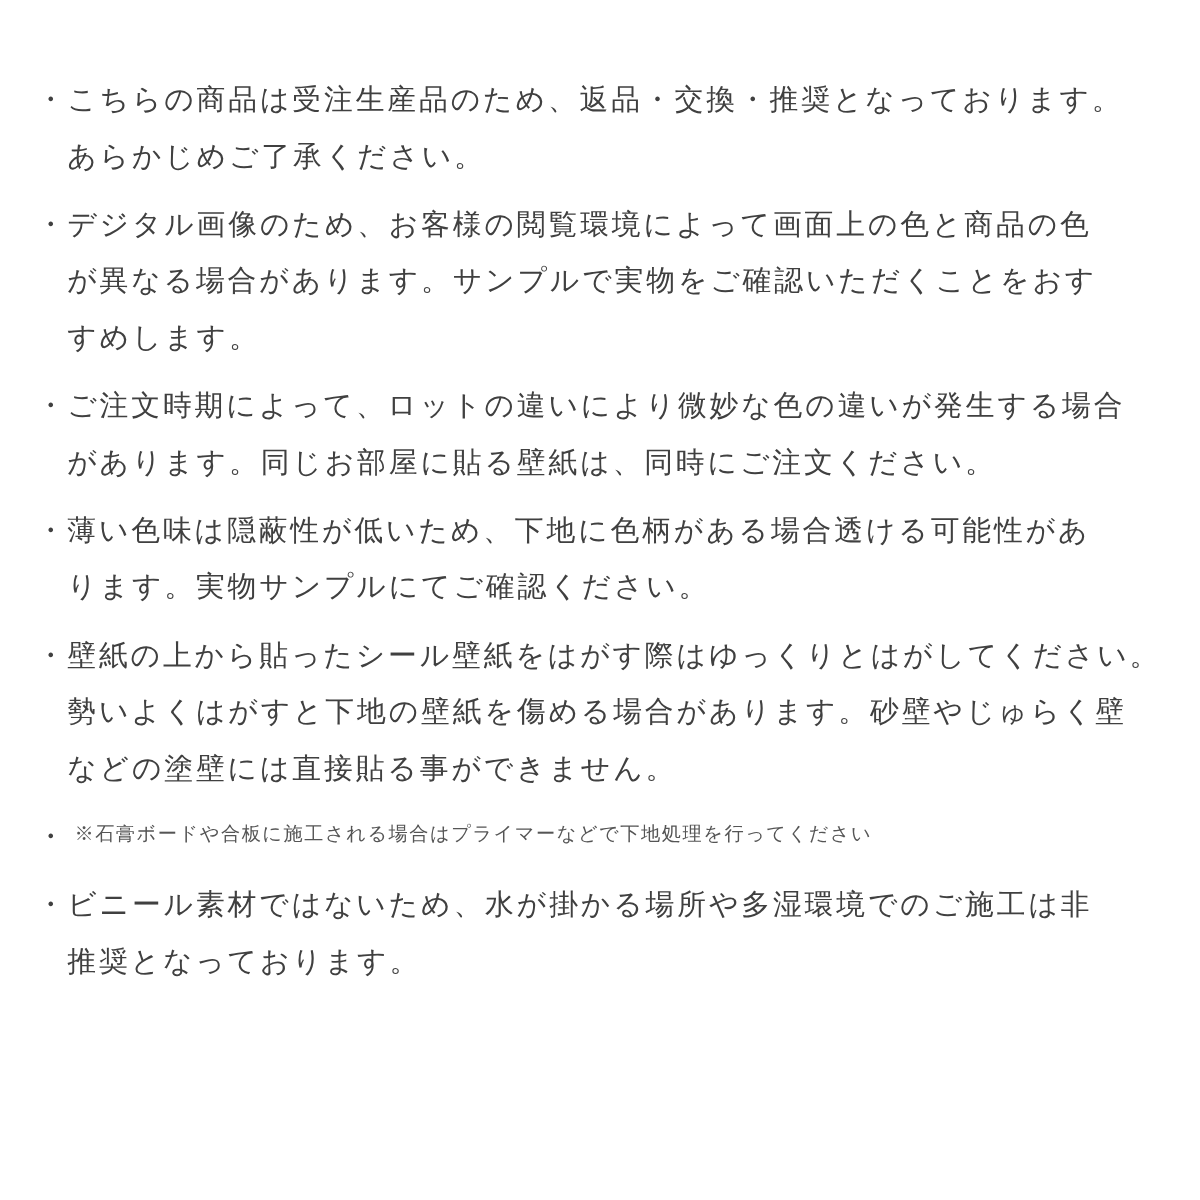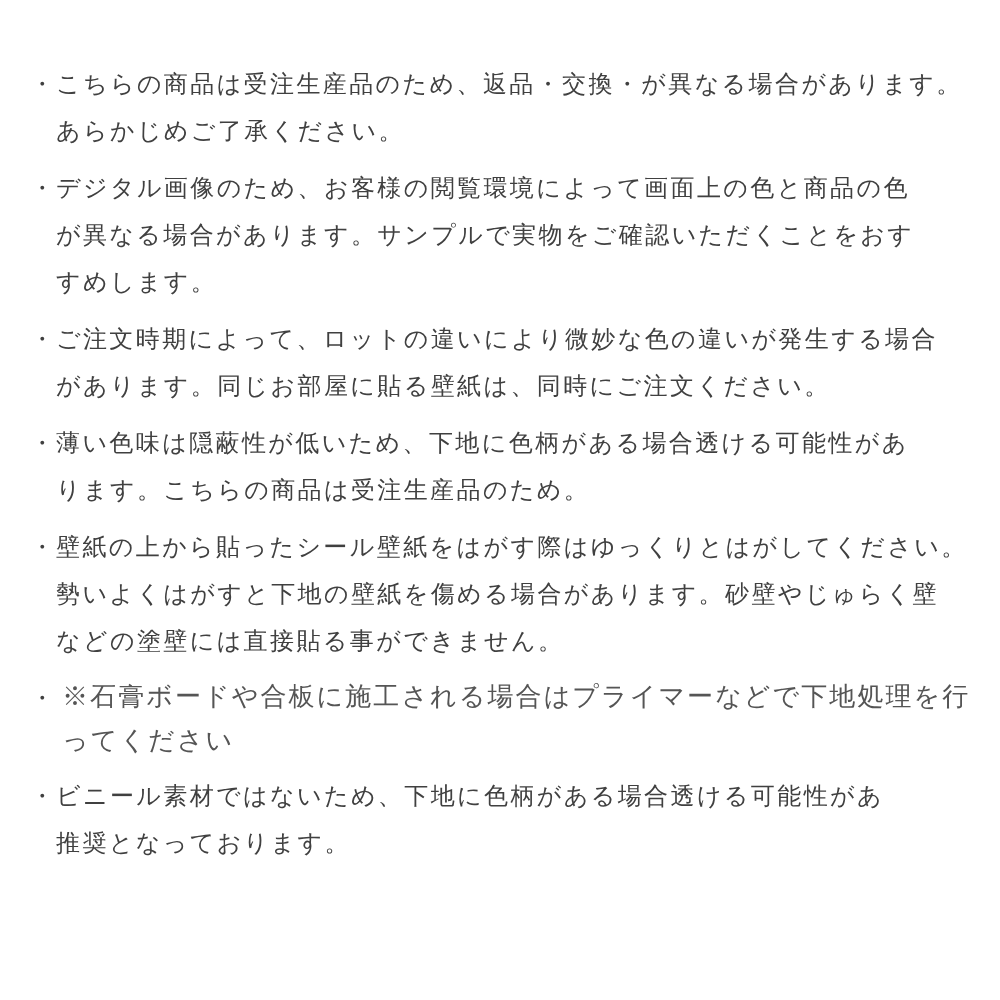--- a/index.html
+++ b/index.html
@@ -35,37 +35,37 @@
   }
   .notice-body {
     flex: 1 1 auto;
     min-width: 0;
   }
   .notice-text {
     white-space: pre-line;
   }
   .notice-subnote {
     white-space: pre-line;
-    font-size: 26px;
+    font-size: 16px;
     line-height: 44px;
     letter-spacing: 0.08em;
     color: #555555;
     margin-left: 6px;
   }
 </style>
 </head>
 <body>
 
 <div class="page">
   <div class="notices">
 
     <div class="notice-item">
       <span class="bullet">・</span>
       <div class="notice-body">
-        <div class="notice-text">こちらの商品は受注生産品のため、返品・交換・が異なる場合があります。
+        <div class="notice-text">こちらの商品は受注生産品のため、返品・交換・推奨となっております。
 あらかじめご了承ください。</div>
       </div>
     </div>
 
     <div class="notice-item">
       <span class="bullet">・</span>
       <div class="notice-body">
         <div class="notice-text">デジタル画像のため、お客様の閲覧環境によって画面上の色と商品の色
 が異なる場合があります。サンプルで実物をご確認いただくことをおす
 すめします。</div>
@@ -77,21 +77,21 @@
       <div class="notice-body">
         <div class="notice-text">ご注文時期によって、ロットの違いにより微妙な色の違いが発生する場合
 があります。同じお部屋に貼る壁紙は、同時にご注文ください。</div>
       </div>
     </div>
 
     <div class="notice-item">
       <span class="bullet">・</span>
       <div class="notice-body">
         <div class="notice-text">薄い色味は隠蔽性が低いため、下地に色柄がある場合透ける可能性があ
-ります。こちらの商品は受注生産品のため。</div>
+ります。実物サンプルにてご確認ください。</div>
       </div>
     </div>
 
     <div class="notice-item">
       <span class="bullet">・</span>
       <div class="notice-body">
         <div class="notice-text">壁紙の上から貼ったシール壁紙をはがす際はゆっくりとはがしてください。
 勢いよくはがすと下地の壁紙を傷める場合があります。砂壁やじゅらく壁
 などの塗壁には直接貼る事ができません。</div>
       </div>
@@ -100,19 +100,19 @@
     <div class="notice-item">
       <span class="bullet">・</span>
       <div class="notice-body">
         <div class="notice-subnote">※石膏ボードや合板に施工される場合はプライマーなどで下地処理を行ってください</div>
       </div>
     </div>
 
     <div class="notice-item">
       <span class="bullet">・</span>
       <div class="notice-body">
-        <div class="notice-text">ビニール素材ではないため、下地に色柄がある場合透ける可能性があ
+        <div class="notice-text">ビニール素材ではないため、水が掛かる場所や多湿環境でのご施工は非
 推奨となっております。</div>
       </div>
     </div>
 
   </div>
 </div>
 
 </body></html>

